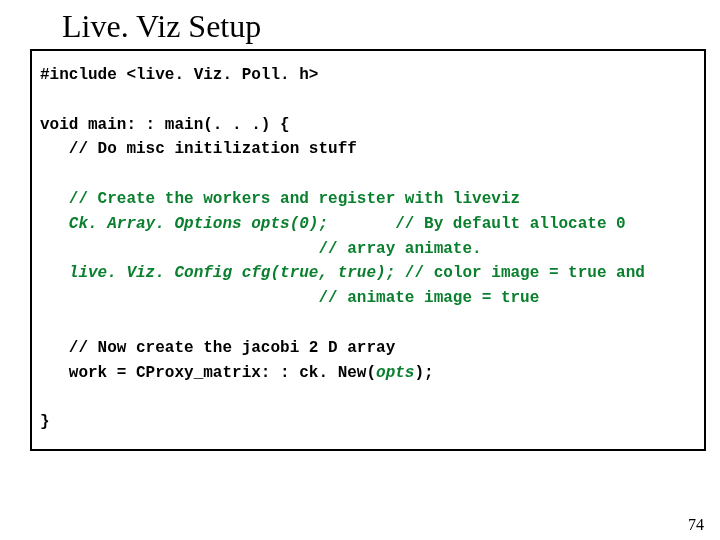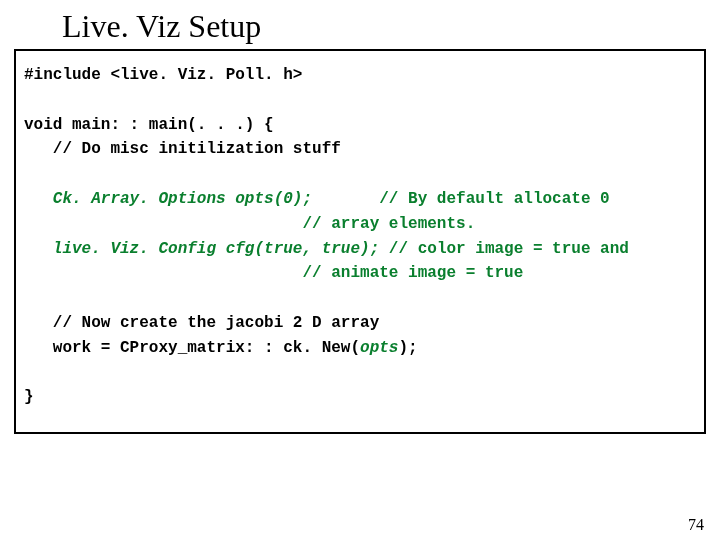--- a/index.html
+++ b/index.html
@@ -13,22 +13,22 @@
     overflow: hidden;
   }
   .title {
     font-size: 32px;
     color: #000;
     margin: 8px 0 4px 62px;
     font-weight: normal;
   }
   .codebox {
     border: 2px solid #000;
-    margin: 0 14px 0 14px;
-    padding: 12px 8px 22px 8px;
+    margin: 0 14px 0 30px;
+    padding: 12px 8px 14px 8px;
     font-family: "Courier New", monospace;
     font-size: 16px;
     font-weight: bold;
     line-height: 1.55;
     color: #000;
   }
   .line { white-space: pre; }
   .green { color: #0a7f2e; }
   .italic { font-style: italic; }
   .slidenum {
@@ -44,22 +44,23 @@
 <body>
 
 <div class="title">Live. Viz Setup</div>
 
 <div class="codebox">
   <div class="line">#include &lt;live. Viz. Poll. h&gt;</div>
   <div class="line"> </div>
   <div class="line">void main: : main(. . .) {</div>
   <div class="line">   // Do misc initilization stuff</div>
   <div class="line"> </div>
+  <div class="line green">   // Create the workers and register with liveviz</div>
   <div class="line"><span class="green italic">   Ck. Array. Options opts(0);</span><span class="green">       // By default allocate 0</span></div>
-  <div class="line green">                             // array elements.</div>
+  <div class="line green">                             // array animate.</div>
   <div class="line"><span class="green italic">   live. Viz. Config cfg(true, true);</span><span class="green"> // color image = true and</span></div>
   <div class="line green">                             // animate image = true</div>
   <div class="line"> </div>
   <div class="line">   // Now create the jacobi 2 D array</div>
   <div class="line"><span>   work = CProxy_matrix: : ck. New(</span><span class="green italic">opts</span><span>);</span></div>
   <div class="line"> </div>
   <div class="line">}</div>
 </div>
 
 <div class="slidenum">74</div>

